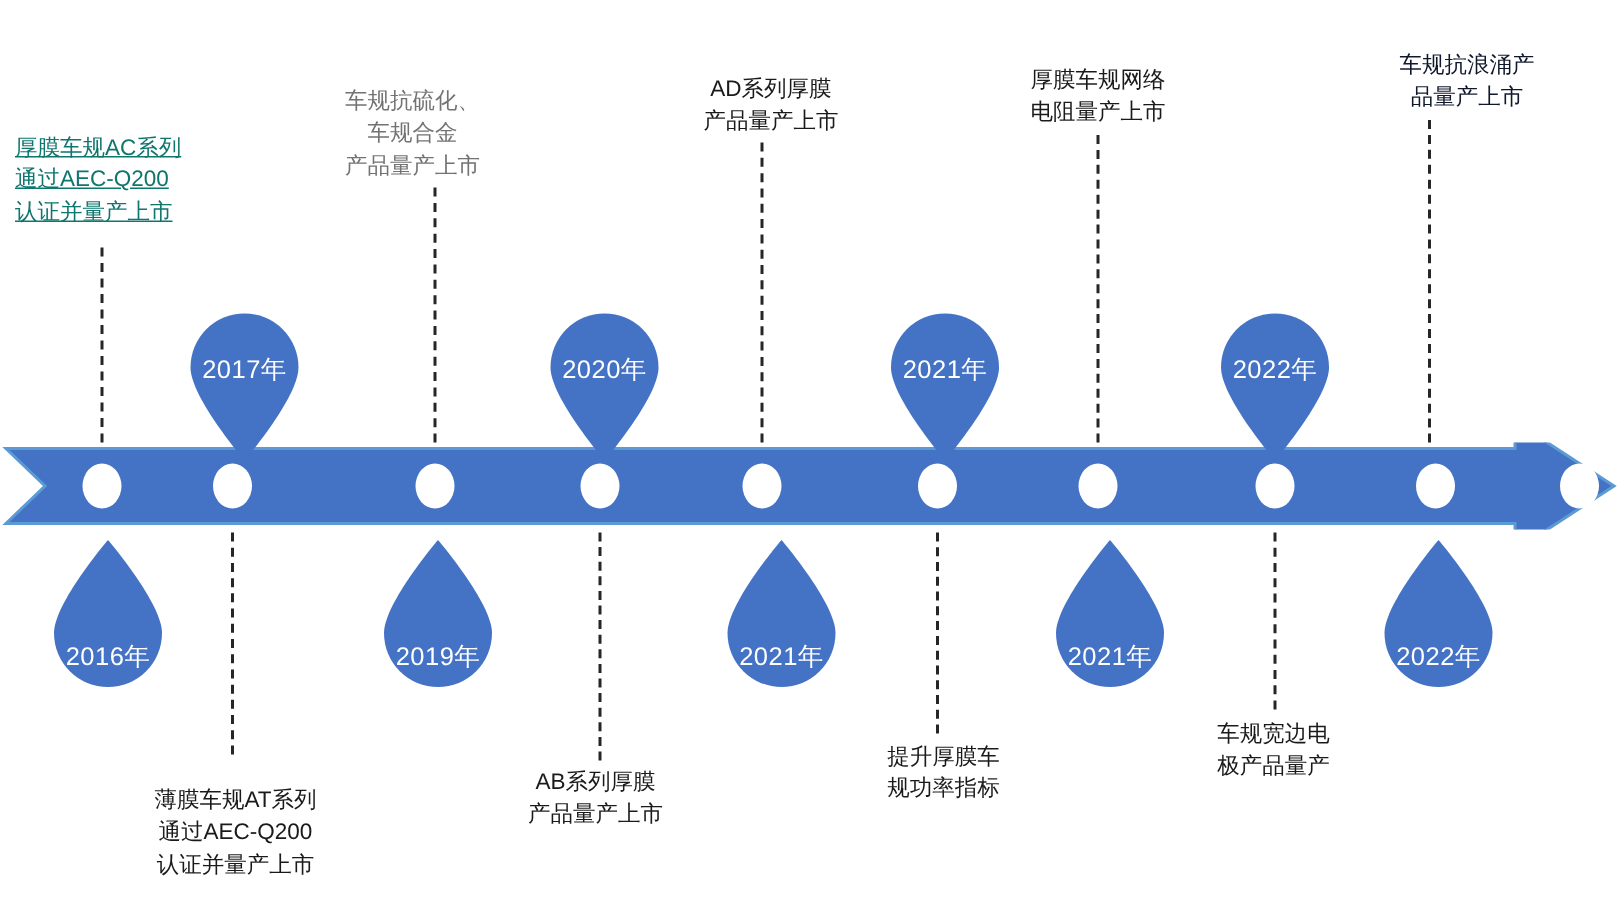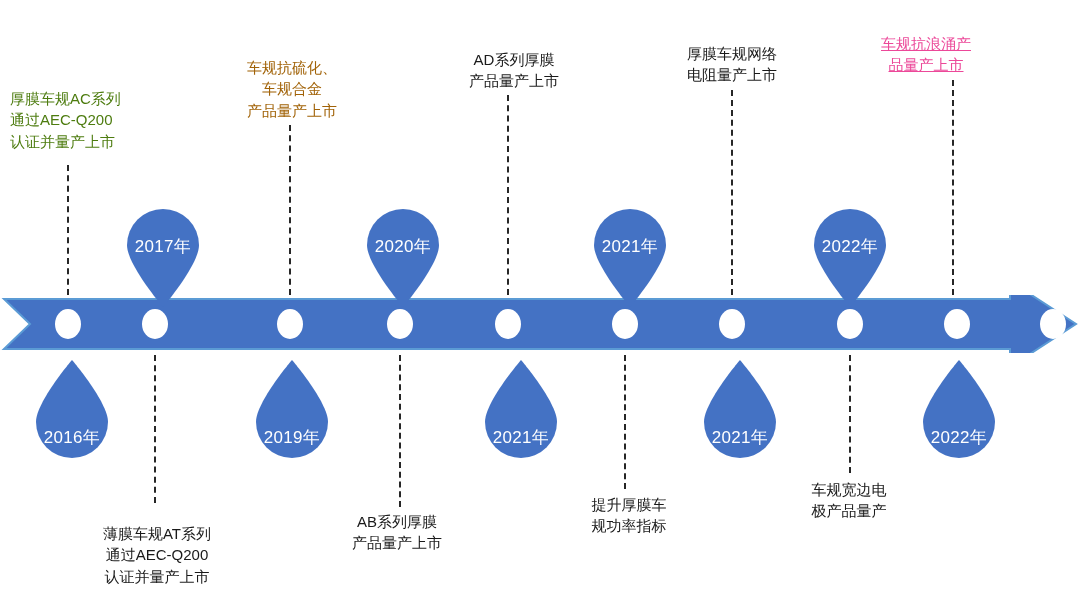--- a/index.html
+++ b/index.html
@@ -94,31 +94,31 @@
       <div class="dash" style="left: 508px; top: 95px; height: 200px; border-left-color: rgb(38, 38, 38);"></div>
       <div class="dash" style="left: 732px; top: 90px; height: 205px; border-left-color: rgb(38, 38, 38);"></div>
       <div class="dash" style="left: 953px; top: 80px; height: 215px; border-left-color: rgb(38, 38, 38);"></div>
       <div class="dash" style="left: 155px; top: 355px; height: 148px; border-left-color: rgb(38, 38, 38);"></div>
       <div class="dash" style="left: 400px; top: 355px; height: 152px; border-left-color: rgb(38, 38, 38);"></div>
       <div class="dash" style="left: 625px; top: 355px; height: 134px; border-left-color: rgb(38, 38, 38);"></div>
       <div class="dash" style="left: 850px; top: 355px; height: 118px; border-left-color: rgb(38, 38, 38);"></div>
     </div>
 
   <div id="captions">
-      <div class="caption left-align" style="left: 10px; top: 88px; color: #4d7c0f; transform: none;">厚膜车规AC系列
+      <div class="caption left-align" style="left: 10px; top: 88px; color: #0f766e; transform: none; text-decoration: underline;">厚膜车规AC系列
 通过AEC-Q200
 认证并量产上市</div>
-      <div class="caption" style="left: 292px; top: 57px; color: #a16207;">车规抗硫化、
+      <div class="caption" style="left: 275px; top: 57px; color: #737373;">车规抗硫化、
 车规合金
 产品量产上市</div>
       <div class="caption" style="left: 514px; top: 49px; color: rgb(26, 26, 26);">AD系列厚膜
 产品量产上市</div>
       <div class="caption" style="left: 732px; top: 43px; color: rgb(26, 26, 26);">厚膜车规网络
 电阻量产上市</div>
-      <div class="caption" style="left: 926px; top: 33px; color: #ec4899; text-decoration: underline;">车规抗浪涌产
+      <div class="caption" style="left: 978px; top: 33px; color: #0f172a;">车规抗浪涌产
 品量产上市</div>
       <div class="caption" style="left: 157px; top: 508px; color: rgb(26, 26, 26); margin-top: 15px;">薄膜车规AT系列
 通过AEC-Q200
 认证并量产上市</div>
       <div class="caption" style="left: 397px; top: 511px; color: rgb(26, 26, 26); text-align: center;">AB系列厚膜
 产品量产上市</div>
       <div class="caption" style="left: 629px; top: 494px; color: rgb(26, 26, 26);">提升厚膜车
 规功率指标</div>
       <div class="caption" style="left: 849px; top: 479px; color: rgb(26, 26, 26); text-align: center;">车规宽边电
 极产品量产</div>

